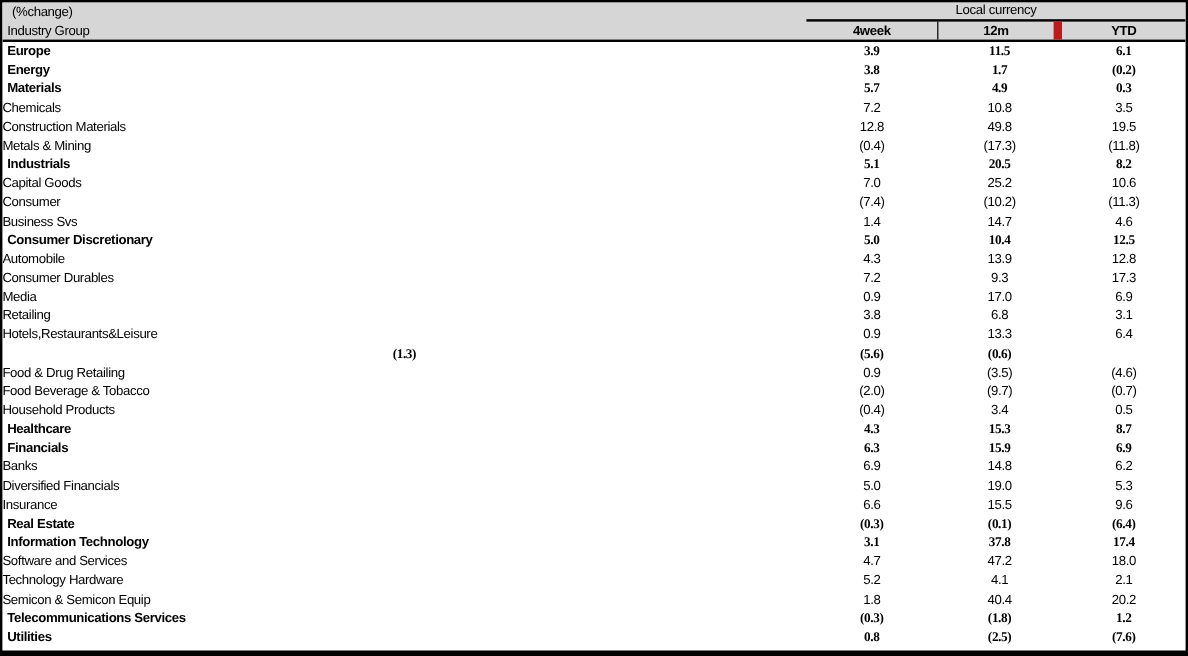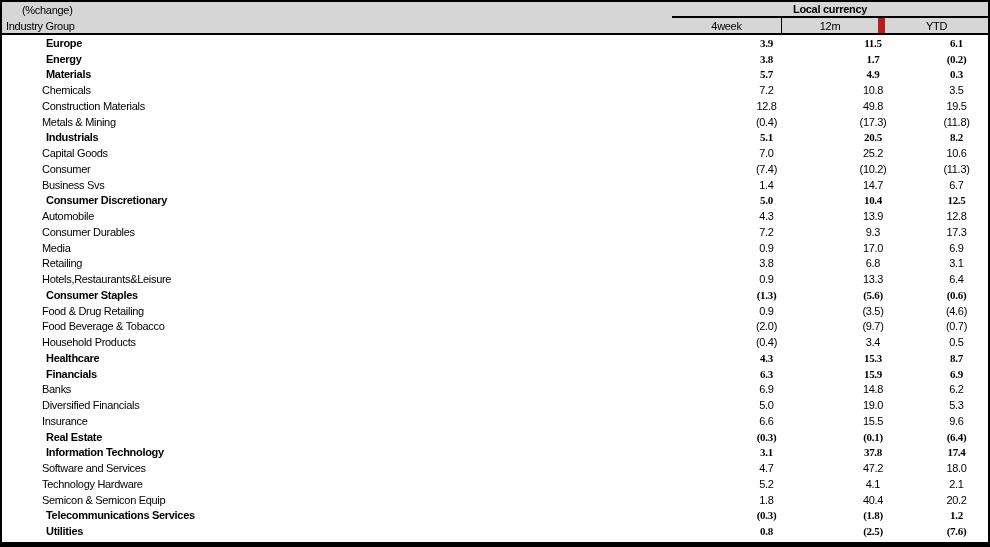--- a/index.html
+++ b/index.html
@@ -24,58 +24,57 @@
   .thead {
     background: #d6d6d6;
     border-bottom: 2.5px solid #000;
   }
   .hrow1 {
     display: grid;
     grid-template-columns: 670px 1fr;
     height: 16px;
   }
   .hrow1 .left {
-    padding-left: 20px;
+    padding-left: 8px;
     display: flex;
     align-items: center;
   }
   .hrow1 .right {
     border-bottom: 2px solid #000;
     display: flex;
     align-items: center;
     justify-content: center;
-    font-weight: bold;
+    font-weight: normal;
   }
   .hrow2 {
     display: grid;
     grid-template-columns: 670px 109px 104px 1fr;
     height: 15px;
     align-items: center;
   }
   .hrow2 .igroup {
     padding-left: 4px;
     font-weight: normal;
   }
   .hrow2 .colhead {
-    font-weight: normal;
+    font-weight: bold;
     text-align: left;
     height: 100%;
     display: flex;
     align-items: center;
     justify-content: center;
     box-sizing: border-box;
   }
   .hrow2 .colhead.mid {
     border-left: 1px solid #000;
     border-right: 7px solid #b91c1c;
   }
   .tbody {
     display: flex;
     flex-direction: column;
-    margin-left: 40px;
   }
   .row {
     display: grid;
     grid-template-columns: 670px 109px 104px 1fr;
     height: 15.75px;
     align-items: center;
   }
   .row .label {
     white-space: nowrap;
     overflow: hidden;
@@ -175,21 +174,21 @@
     <div class="label">Consumer</div>
     <div class="val">(7.4)</div>
     <div class="val">(10.2)</div>
     <div class="val">(11.3)</div>
   </div>
 
   <div class="row">
     <div class="label">Business Svs</div>
     <div class="val">1.4</div>
     <div class="val">14.7</div>
-    <div class="val">6.7</div>
+    <div class="val">4.6</div>
   </div>
 
   <div class="row sector">
     <div class="label">Consumer Discretionary</div>
     <div class="val">5.0</div>
     <div class="val">10.4</div>
     <div class="val">12.5</div>
   </div>
 
   <div class="row">
@@ -221,21 +220,20 @@
   </div>
 
   <div class="row">
     <div class="label">Hotels,Restaurants&amp;Leisure</div>
     <div class="val">0.9</div>
     <div class="val">13.3</div>
     <div class="val">6.4</div>
   </div>
 
   <div class="row sector">
-    <div class="label">Consumer Staples</div>
     <div class="val">(1.3)</div>
     <div class="val">(5.6)</div>
     <div class="val">(0.6)</div>
   </div>
 
   <div class="row">
     <div class="label">Food &amp; Drug Retailing</div>
     <div class="val">0.9</div>
     <div class="val">(3.5)</div>
     <div class="val">(4.6)</div>

